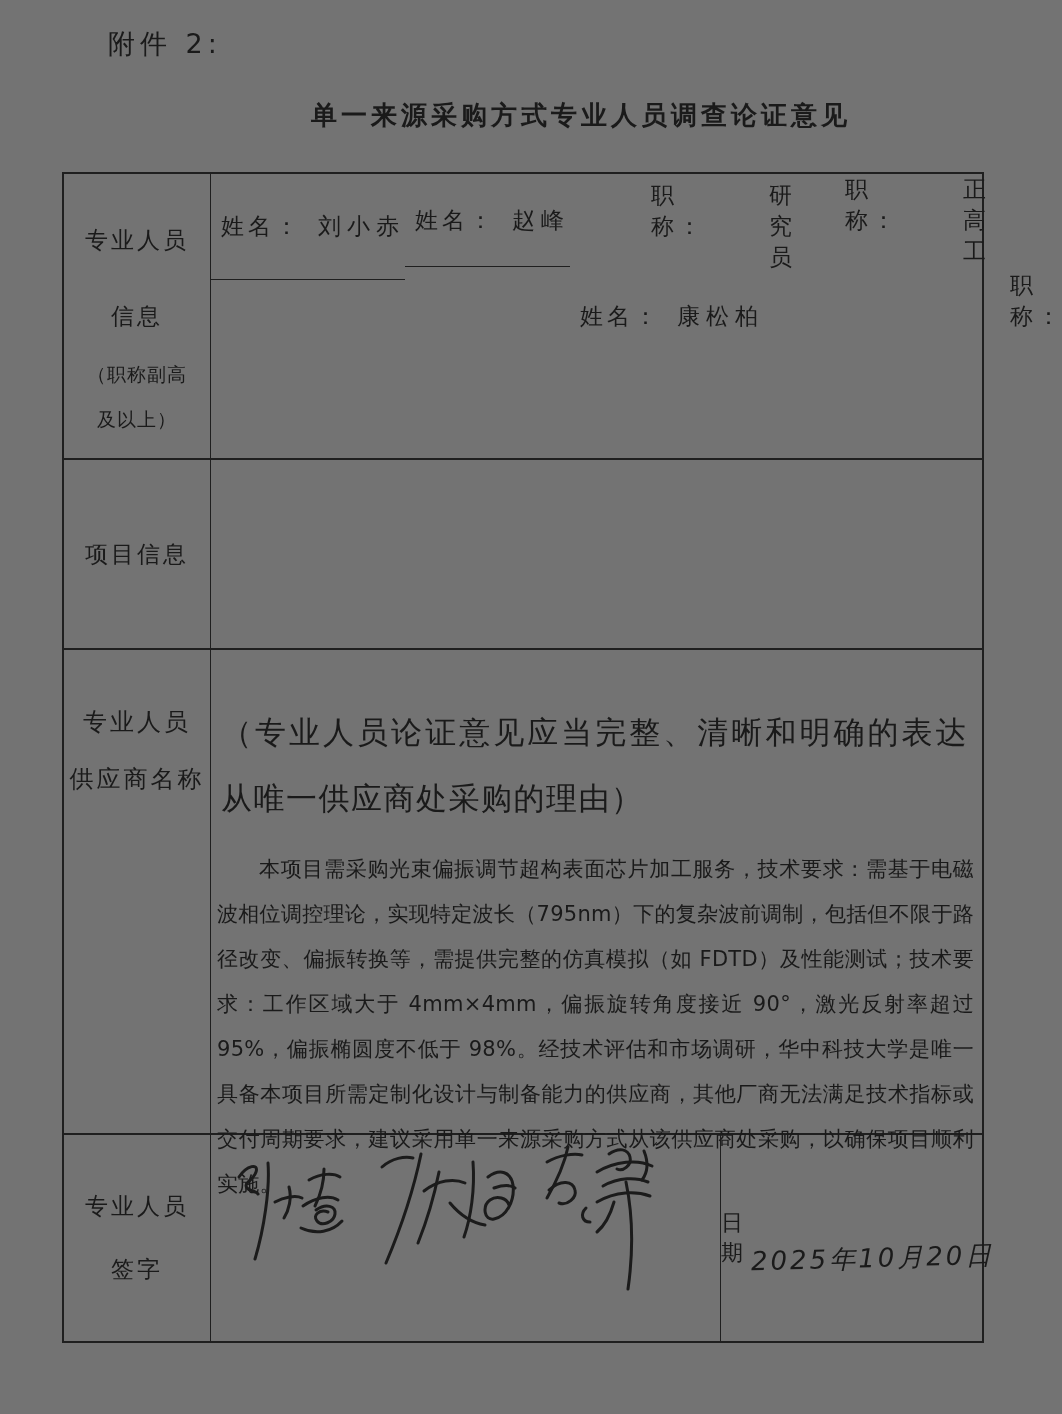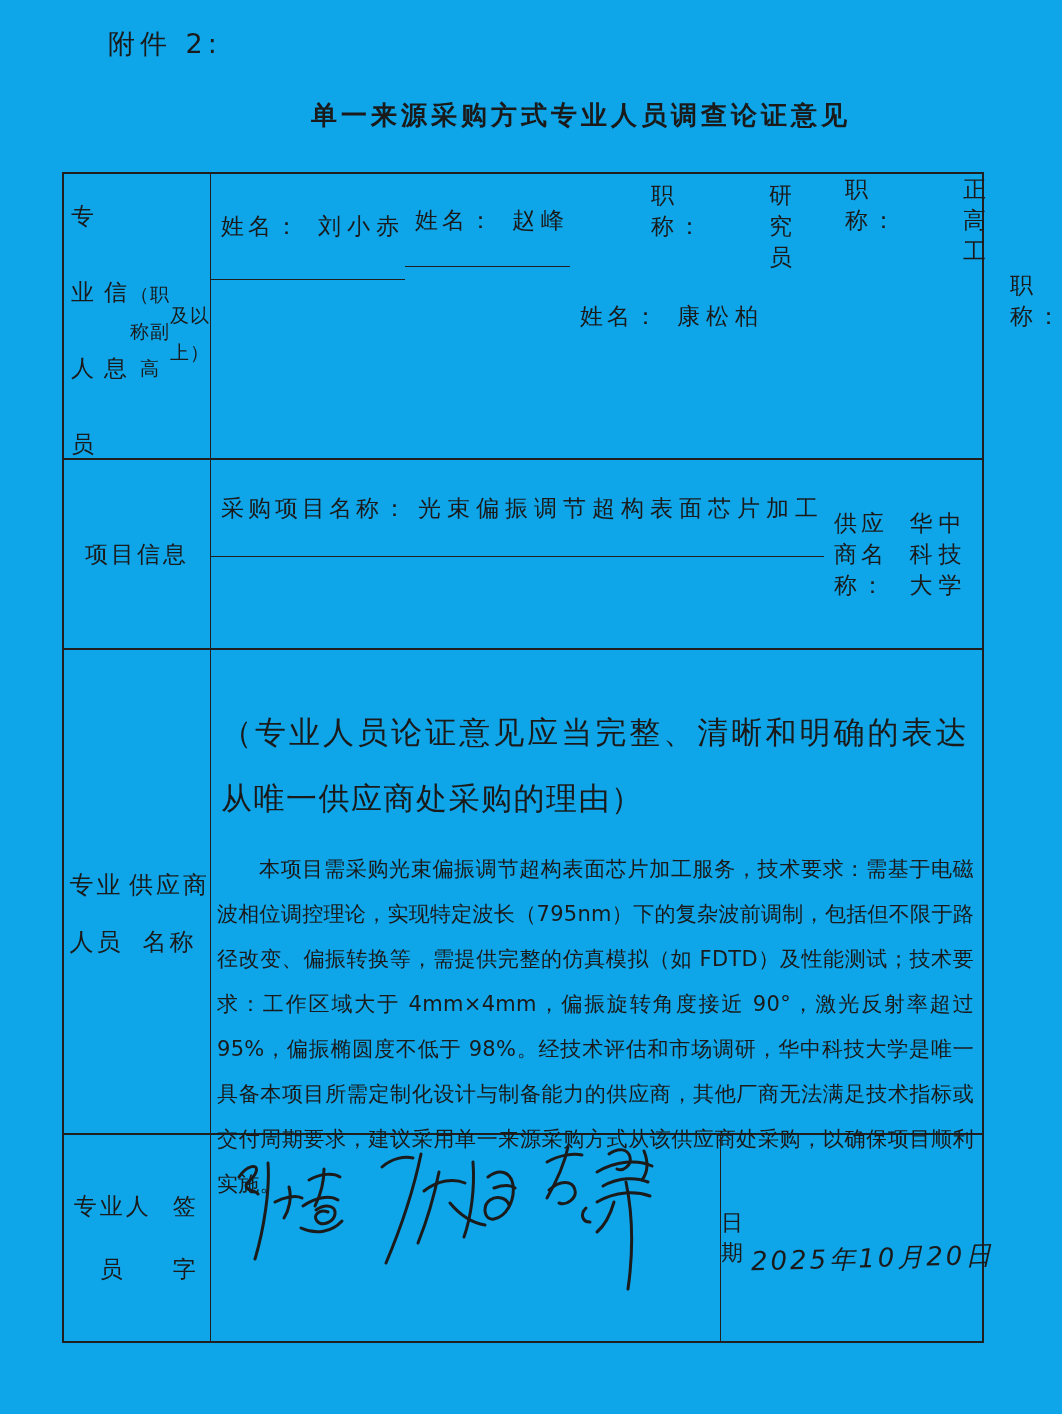--- a/index.html
+++ b/index.html
@@ -1,19 +1,19 @@
 <!DOCTYPE html>
 <html lang="zh"><head>
 <meta charset="utf-8">
 <style>
   html,body{margin:0;padding:0;background:#ffffff;}
   .sheet{
     position:relative;
     width:1062px;height:1414px;
-    background:#0ea5e9;
+    background:#737373;
     font-family:"DejaVu Sans","Liberation Sans",sans-serif;
     color:#1a1a1a;
     overflow:hidden;
   }
   .attachment{
     position:absolute;left:108px;top:26px;
     font-size:27px;letter-spacing:5px;
   }
   .doc-title{
     position:absolute;left:100px;right:0;top:98px;
@@ -25,21 +25,21 @@
     width:922px;height:1171px;
     border:2.5px solid #1f1f1f;
     box-sizing:border-box;
     display:flex;flex-direction:column;
   }
   .trow{display:flex;border-bottom:2.3px solid #1f1f1f;box-sizing:border-box;}
   .trow:last-child{border-bottom:none;flex:1;}
   .hcell{
     width:147px;flex:0 0 147px;
     border-right:1.8px solid #1f1f1f;box-sizing:border-box;
-    display:flex;flex-direction:row;align-items:center;
+    display:flex;flex-direction:column;align-items:center;
     text-align:center;
   }
   .rcol{flex:1;display:flex;flex-direction:row;min-width:0;}
   .subrow{
     border-bottom:1.6px solid #1f1f1f;box-sizing:border-box;
     display:flex;align-items:center;position:relative;
     padding-left:10px;
   }
   .subrow:last-child{border-bottom:none;flex:1;}
   .field-line{display:flex;align-items:baseline;font-size:23px;letter-spacing:4px;}
@@ -127,34 +127,20 @@
             <span class="fvalue">研究员</span>
           </div>
         </div>
       </div>
     </div>
 
     <div class="trow" style="height:190px;">
       <div class="hcell project-head">
         <div class="head-main">项目信息</div>
       </div>
-      <div class="rcol">
-        <div class="subrow" style="height:97px;">
-          <div class="field-line">
-            <span>采购项目名称：</span>
-            <span class="fvalue" style="margin-left:8px;">光束偏振调节超构表面芯片加工</span>
-          </div>
-        </div>
-        <div class="subrow">
-          <div class="field-line">
-            <span>供应商名称：</span>
-            <span class="fvalue" style="margin-left:8px;">华中科技大学</span>
-          </div>
-        </div>
-      </div>
     </div>
 
     <div class="trow" style="height:485px;">
       <div class="hcell opinion-head">
         <div class="head-main">专业人员</div>
         <div class="head-main">供应商名称</div>
       </div>
       <div class="rcol opinion-cell">
         <div class="opinion-note">（专业人员论证意见应当完整、清晰和明确的表达从唯一供应商处采购的理由）</div>
         <div class="opinion-body">本项目需采购光束偏振调节超构表面芯片加工服务，技术要求：需基于电磁波相位调控理论，实现特定波长（795nm）下的复杂波前调制，包括但不限于路径改变、偏振转换等，需提供完整的仿真模拟（如 FDTD）及性能测试；技术要求：工作区域大于 4mm×4mm，偏振旋转角度接近 90°，激光反射率超过 95%，偏振椭圆度不低于 98%。经技术评估和市场调研，华中科技大学是唯一具备本项目所需定制化设计与制备能力的供应商，其他厂商无法满足技术指标或交付周期要求，建议采用单一来源采购方式从该供应商处采购，以确保项目顺利实施。</div>

